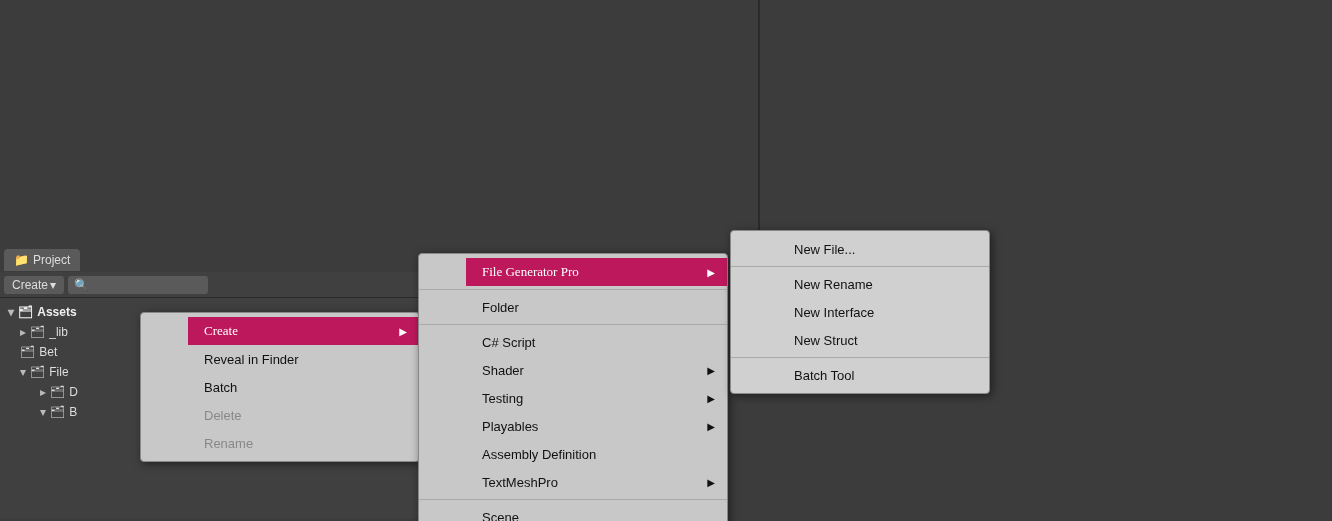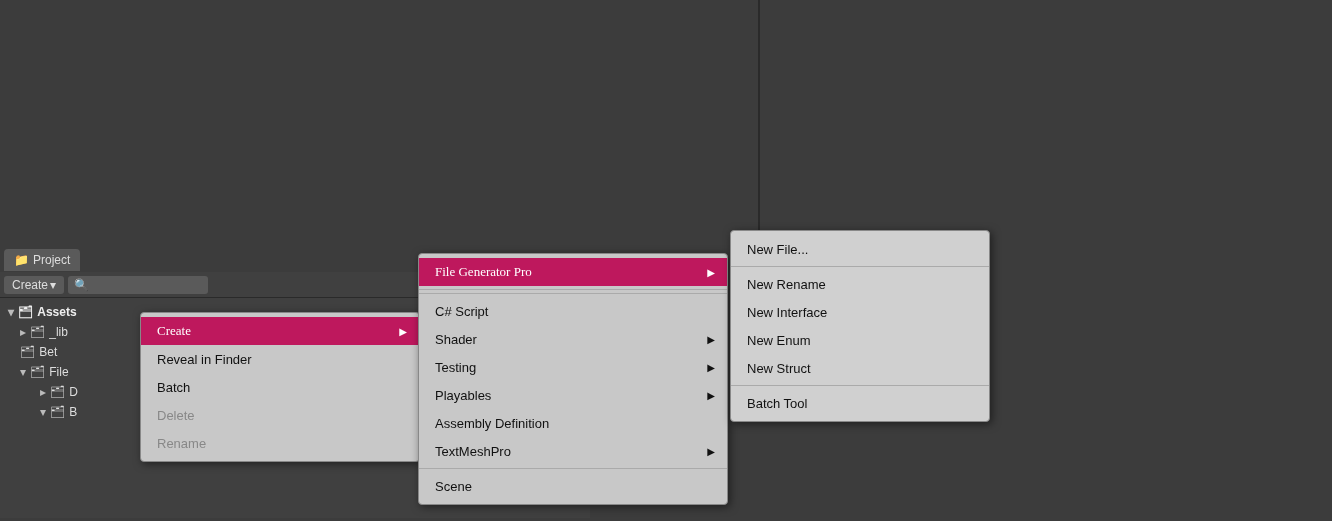--- a/index.html
+++ b/index.html
@@ -133,20 +133,21 @@
     .menu-item {
       display: flex;
       align-items: center;
       justify-content: space-between;
       height: 28px;
       padding: 0 12px 0 16px;
       color: #111;
       font-size: 13px;
       cursor: pointer;
       position: relative;
+      margin-left: 47px;
     }
 
     .menu-item.highlighted {
       background: #be185d;
       color: #fff;
       font-family: Liberation Serif, serif;
     }
 
     .menu-item.disabled {
       color: #888;
@@ -279,20 +280,23 @@
     <span>Rename</span>
   </div>
 </div>
 
 <div class="context-menu-2">
   <div class="menu-item highlighted">
     <span>File Generator Pro</span>
     <span class="arrow">▶</span>
   </div>
   <div class="divider-line"></div>
+  <div class="menu-item">
+    <span>Folder</span>
+  </div>
   <div class="divider-line"></div>
   <div class="menu-item">
     <span>C# Script</span>
   </div>
   <div class="menu-item">
     <span>Shader</span>
     <span class="arrow">▶</span>
   </div>
   <div class="menu-item">
     <span>Testing</span>
@@ -321,22 +325,19 @@
     <span>New File...</span>
   </div>
   <div class="divider-line"></div>
   <div class="menu-item">
     <span>New Rename</span>
   </div>
   <div class="menu-item">
     <span>New Interface</span>
   </div>
   <div class="menu-item">
-    <span>New Enum</span>
-  </div>
-  <div class="menu-item">
     <span>New Struct</span>
   </div>
   <div class="divider-line"></div>
   <div class="menu-item">
     <span>Batch Tool</span>
   </div>
 </div>
 
 </body></html>

